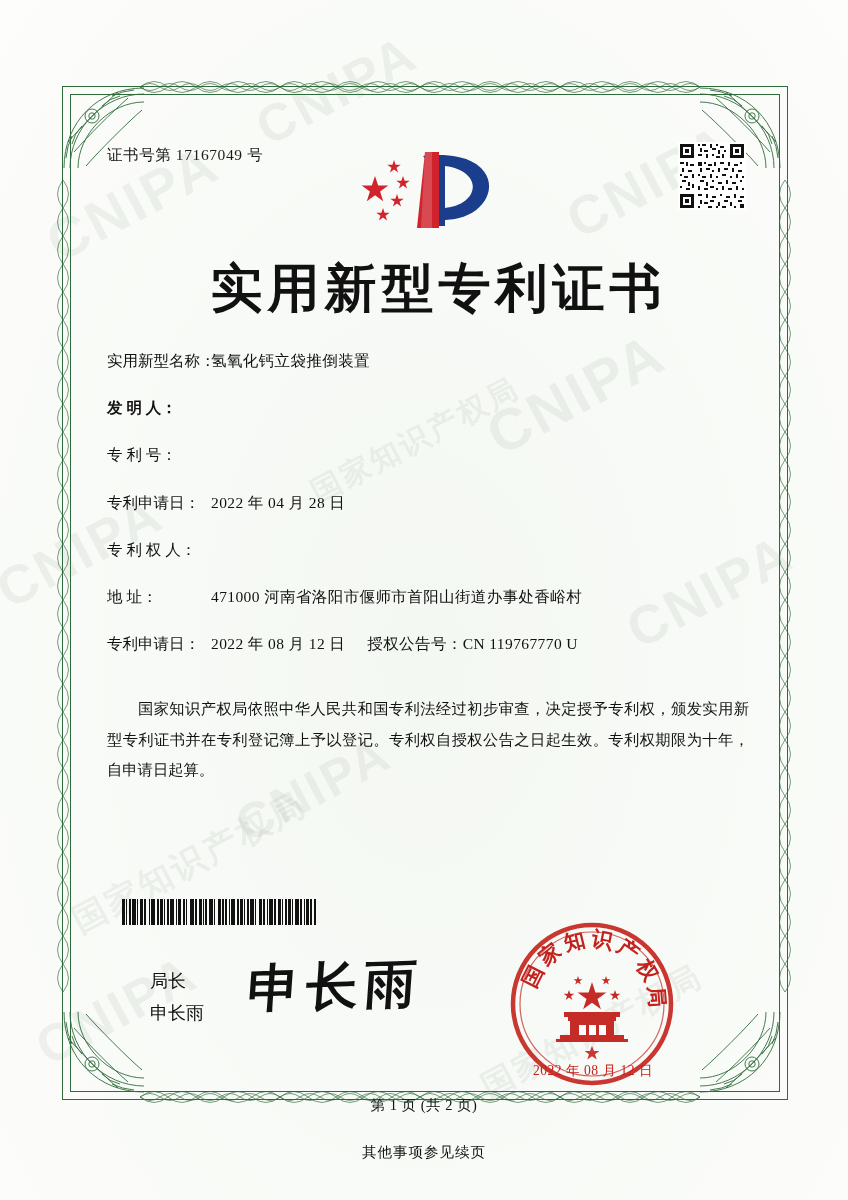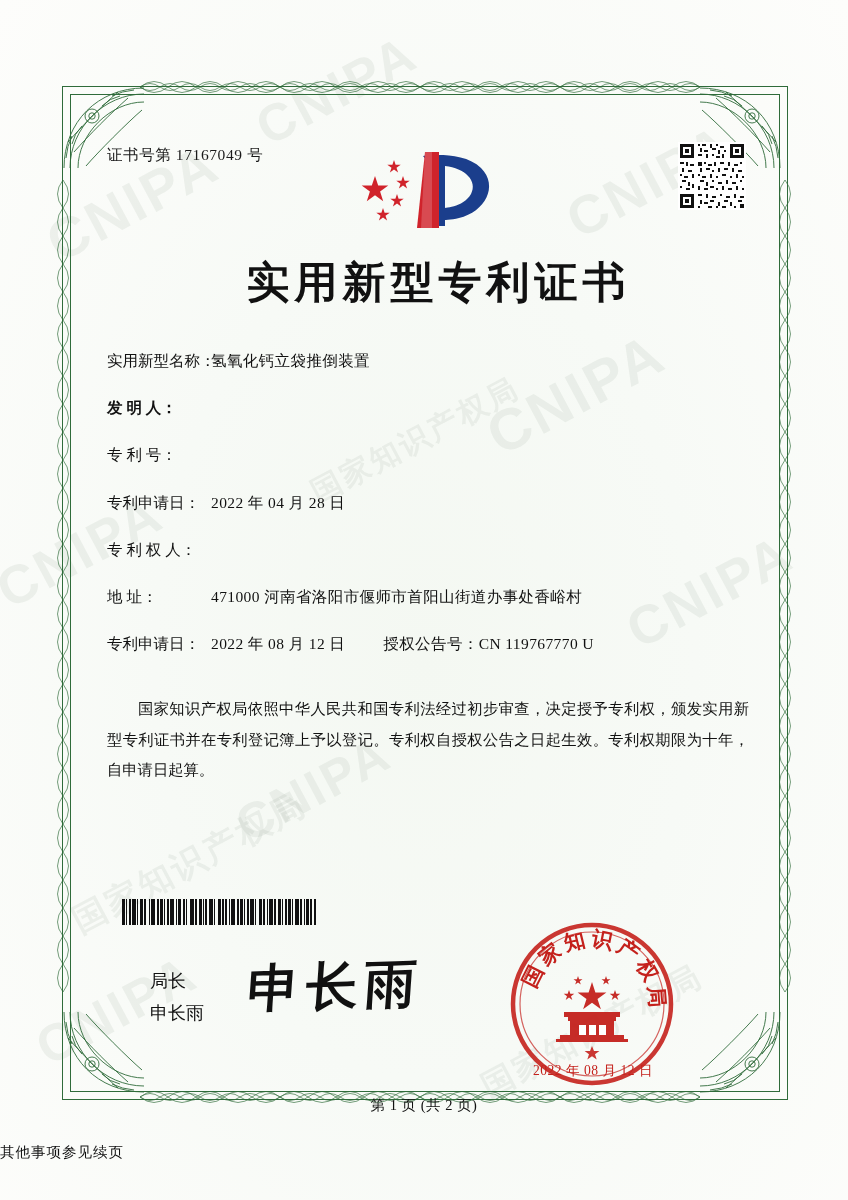--- a/index.html
+++ b/index.html
@@ -111,21 +111,21 @@
     height: 92px;
   }
 
   .doc-title {
     position: absolute;
     left: 0;
     right: 0;
     top: 160px;
     text-align: center;
     font-family: Liberation Mono, monospace;
-    font-size: 43px;
+    font-size: 52px;
     font-weight: bold;
     letter-spacing: 5px;
     color: #111;
     margin-left: 29px;
   }
 
   .fields {
     position: absolute;
     left: 37px;
     top: 256px;
@@ -145,21 +145,21 @@
     letter-spacing: 0px;
     white-space: nowrap;
   }
   .fvalue {
     flex: 1 1 auto;
     color: #111;
     letter-spacing: 0.4px;
   }
   .frow.inline2 .fvalue { flex: 0 0 auto; }
   .frow .second-label {
-    margin-left: 38px;
+    margin-left: 22px;
     white-space: nowrap;
   }
 
   .paragraphs {
     position: absolute;
     left: 37px;
     top: 600px;
     width: 642px;
     font-size: 15.3px;
     line-height: 2.0;
@@ -239,21 +239,21 @@
     font-size: 14.5px;
     color: #111;
     letter-spacing: 0.5px;
   }
 
   .footer-note {
     position: absolute;
     left: 0;
     right: 0;
     top: 1143px;
-    text-align: left;
+    text-align: center;
     font-size: 14.5px;
     color: #111;
     letter-spacing: 1px;
   }
 </style>
 </head>
 <body>
 
 <div class="page">
 

